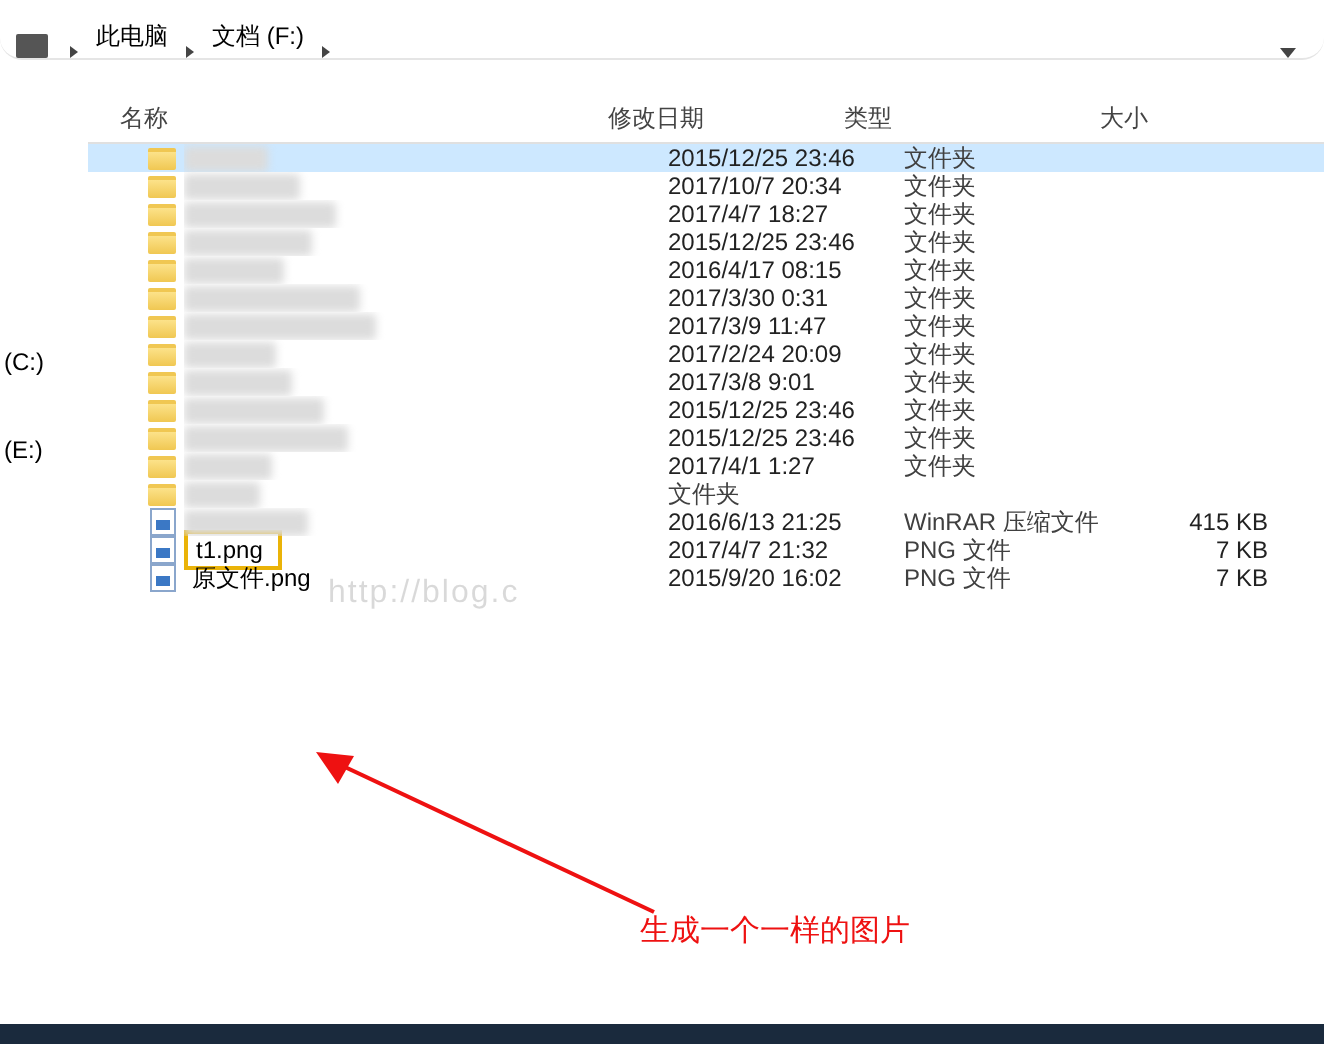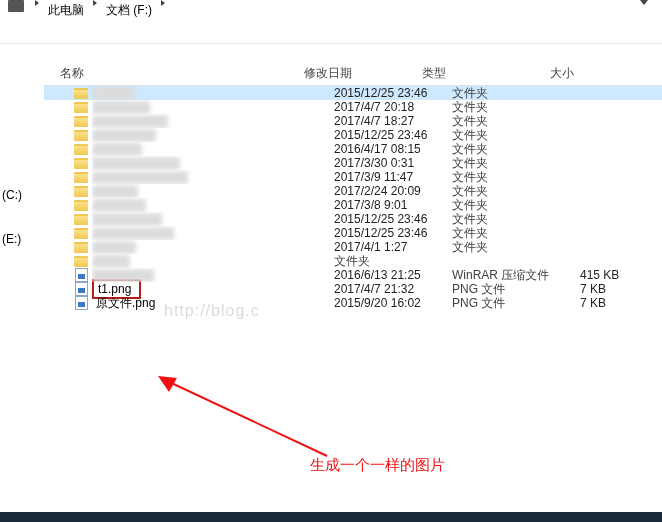--- a/index.html
+++ b/index.html
@@ -6,26 +6,27 @@
     body {
       font-family: "Microsoft YaHei", "Segoe UI", sans-serif;
       font-size: 12px;
       background: #fff;
       width: 662px;
       height: 522px;
       overflow: hidden;
       position: relative;
     }
     .addr-bar {
-      height: 44px;
+      height: 30px;
       border-bottom: 1px solid #e5e5e5;
       display: flex;
-      align-items: flex-start;
+      align-items: flex-end;
       padding: 0 8px;
       background: #fff;
+      border-radius: 11px;
     }
     .addr-drive-icon {
       width: 16px; height: 12px;
       background: #555;
       border-radius: 1px;
       margin-right: 6px;
     }
     .addr-seg {
       display: flex;
       align-items: center;
@@ -120,45 +121,45 @@
       height: 13px;
       background: #dcdcdc;
       border-radius: 2px;
       filter: blur(2px);
       vertical-align: middle;
     }
     .name-text {
       padding: 1px 4px;
     }
     .name-text.boxed {
-      border: 2px solid #b91c1c;
+      border: 2px solid #eab308;
       display: inline-block;
       padding: 1px 8px 1px 4px;
     }
     .date-cell { width: 118px; color: #222; }
     .type-cell { width: 128px; color: #404040; }
-    .size-cell { width: 60px; color: #222; padding-right: 6px; }
+    .size-cell { width: 60px; color: #222; text-align: right; padding-right: 6px; }
     .watermark {
       position: absolute;
       left: 120px;
       top: 258px;
       color: rgba(0,0,0,0.15);
       font-size: 16px;
       letter-spacing: 1px;
       pointer-events: none;
     }
     .annotation-arrow {
       position: absolute;
       left: 155px; top: 376px;
       width: 180px; height: 100px;
       pointer-events: none;
     }
     .annotation-text {
       position: absolute;
-      left: 310px;
+      left: 320px;
       top: 456px;
       color: #e11;
       font-size: 15px;
       pointer-events: none;
     }
     .bottom-dark {
       position: absolute;
       left: 0; right: 0; bottom: 0;
       height: 10px;
       background: #1a2a3d;
@@ -199,21 +200,21 @@
           <div class="name-cell"><span class="name-blur" style="width: 42px;"></span></div>
           <div class="date-cell">2015/12/25 23:46</div>
           <div class="type-cell">文件夹</div>
           <div class="size-cell"></div>
         </div>
         <div class="row">
           <div class="icon-cell">
             <div class="folder-icon"></div>
           </div>
           <div class="name-cell"><span class="name-blur" style="width: 58px;"></span></div>
-          <div class="date-cell">2017/4/7 20:18</div>
+          <div class="date-cell">2017/10/7 20:34</div>
           <div class="type-cell">文件夹</div>
           <div class="size-cell"></div>
         </div>
         <div class="row">
           <div class="icon-cell">
             <div class="folder-icon"></div>
           </div>
           <div class="name-cell"><span class="name-blur" style="width: 76px;"></span></div>
           <div class="date-cell">2017/4/7 18:27</div>
           <div class="type-cell">文件夹</div>

